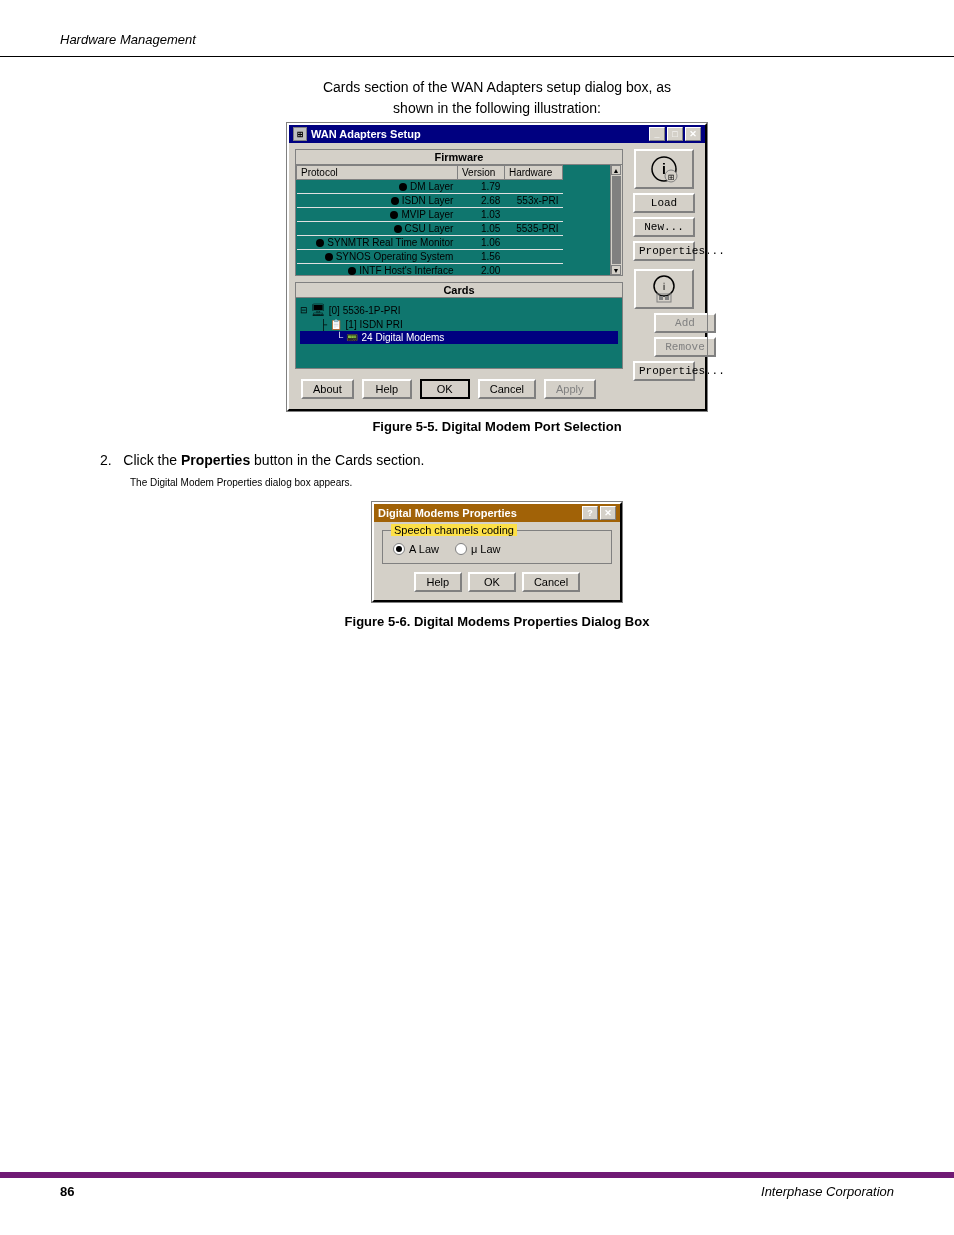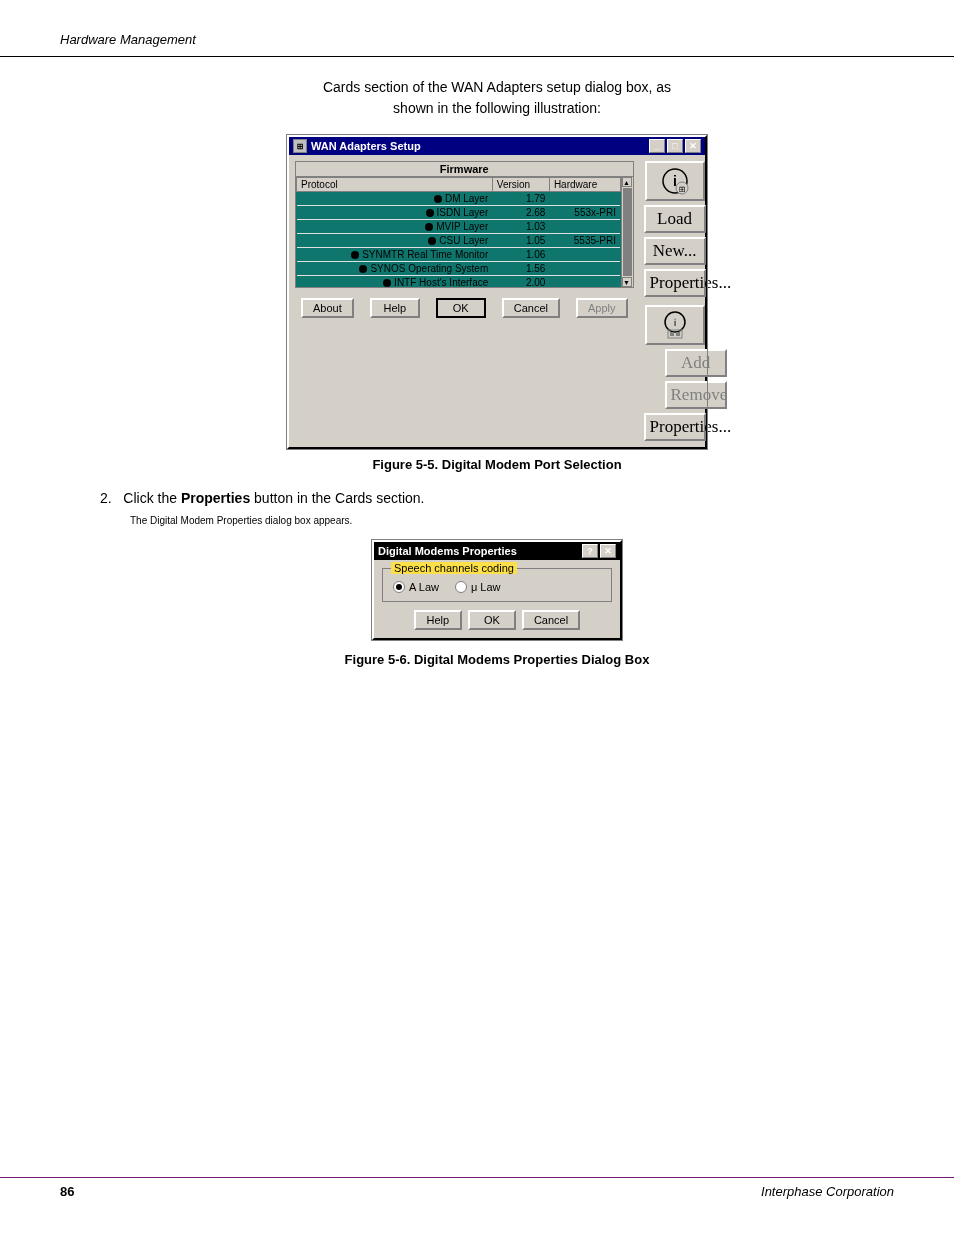--- a/index.html
+++ b/index.html
@@ -32,21 +32,21 @@
 
     
     .main-content {
       padding: 20px 60px 20px 100px;
     }
 
     .intro-text {
       font-family: Arial, sans-serif;
       font-size: 14px;
       text-align: center;
-      margin-bottom: 16px;
+      margin-bottom: 4px;
       line-height: 1.5;
     }
 
     
     .win-dialog {
       background: #d4d0c8;
       border: 2px solid #000;
       border-top: 2px solid #fff;
       border-left: 2px solid #fff;
       outline: 1px solid #808080;
@@ -204,36 +204,36 @@
       justify-content: center;
       cursor: pointer;
       font-size: 18px;
     }
     .win-btn {
       width: 62px;
       background: #d4d0c8;
       border: 2px solid #fff;
       border-right: 2px solid #808080;
       border-bottom: 2px solid #808080;
-      font-family: Liberation Serif, serif;
-      font-size: 17px;
+      font-family: Liberation Mono, monospace;
+      font-size: 11px;
       padding: 2px 4px;
       text-align: center;
       cursor: pointer;
     }
     .win-btn.disabled {
       color: #808080;
       margin-left: 42px;
     }
 
     
     .dialog-bottom {
       padding: 4px 6px;
       display: flex;
-      gap: 16px;
+      gap: 8px;
       justify-content: flex-start;
     }
     .bottom-btn {
       background: #d4d0c8;
       border: 2px solid #fff;
       border-right: 2px solid #808080;
       border-bottom: 2px solid #808080;
       font-family: 'MS Sans Serif', Arial, sans-serif;
       font-size: 11px;
       padding: 2px 10px;
@@ -278,21 +278,21 @@
       padding-left: 30px;
       margin-top: 4px;
     }
 
     
     .dmp-dialog {
       width: 250px;
       margin: 12px auto;
     }
     .dmp-titlebar {
-      background: #000000;
+      background: #a16207;
       color: #fff;
       font-size: 11px;
       font-weight: bold;
       padding: 2px 4px;
       display: flex;
       align-items: center;
       justify-content: space-between;
     }
     .dmp-titlebar-buttons {
       display: flex;
@@ -364,21 +364,21 @@
       text-align: center;
     }
 
     
     .page-footer {
       position: absolute;
       bottom: 30px;
       left: 0;
       right: 0;
       padding: 6px 60px;
-      border-top: 1px solid #701a75;
+      border-top: 6px solid #701a75;
       display: flex;
       justify-content: space-between;
       align-items: center;
     }
     .footer-page-num {
       font-family: Arial, sans-serif;
       font-size: 13px;
       font-weight: bold;
     }
     .footer-company {
@@ -416,21 +416,21 @@
           <div class="win-titlebar-btn">✕</div>
         </div>
       </div>
 
       <div class="wan-body">
 
         <div class="wan-left">
 
           <div class="section-box">
             <div class="section-header">Firmware</div>
-            <div style="position:relative; display:flex;">
+            <div style="position:relative; display:flex;gap:47px;">
               <div style="flex:1; overflow:hidden; max-height:110px;">
                 <table class="firmware-table">
                   <thead>
                     <tr>
                       <th>Protocol</th>
                       <th>Version</th>
                       <th>Hardware</th>
                     </tr>
                   </thead>
                   <tbody>
@@ -473,20 +473,43 @@
                 </table>
               </div>
               <div style="width:12px; background:#d4d0c8; border-left:1px solid #808080; display:flex; flex-direction:column;">
                 <div style="width:10px; height:10px; background:#d4d0c8; border:1px solid #808080; display:flex; align-items:center; justify-content:center; font-size:7px; cursor:pointer;">▲</div>
                 <div style="flex:1; background:#808080; margin:1px;"></div>
                 <div style="width:10px; height:10px; background:#d4d0c8; border:1px solid #808080; display:flex; align-items:center; justify-content:center; font-size:7px; cursor:pointer;">▼</div>
               </div>
             </div>
           </div>
 
+          <div class="section-box">
+            <div class="section-header">Cards</div>
+            <div class="cards-tree">
+
+              <div class="tree-item">
+                <span style="font-size:9px;">⊟</span>
+                <span style="font-size:12px;">🖥</span>
+                <span>[0] 5536-1P-PRI</span>
+              </div>
+
+              <div class="tree-item" style="padding-left:20px;">
+                <span style="font-size:10px;">├</span>
+                <span style="font-size:10px;">📋</span>
+                <span>[1] ISDN PRI</span>
+              </div>
+
+              <div class="tree-item selected" style="padding-left:36px;">
+                <span style="font-size:10px;">└</span>
+                <span style="font-size:10px;">📟</span>
+                <span>24 Digital Modems</span>
+              </div>
+            </div>
+          </div>
 
           <div class="dialog-bottom">
             <div class="bottom-btn">About</div>
             <div class="bottom-btn">Help</div>
             <div class="bottom-btn bottom-btn-ok">OK</div>
             <div class="bottom-btn">Cancel</div>
             <div class="bottom-btn disabled">Apply</div>
           </div>
         </div>
 

